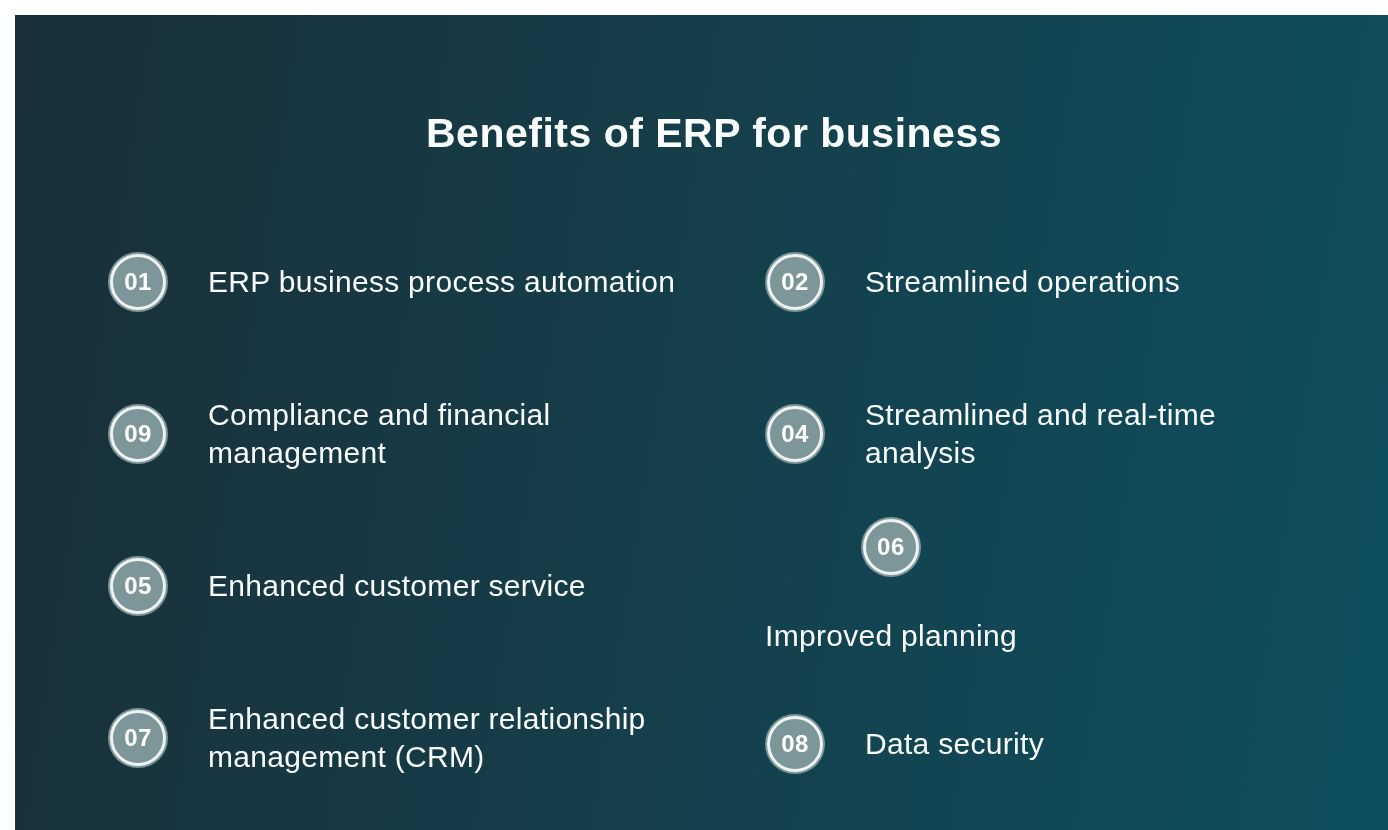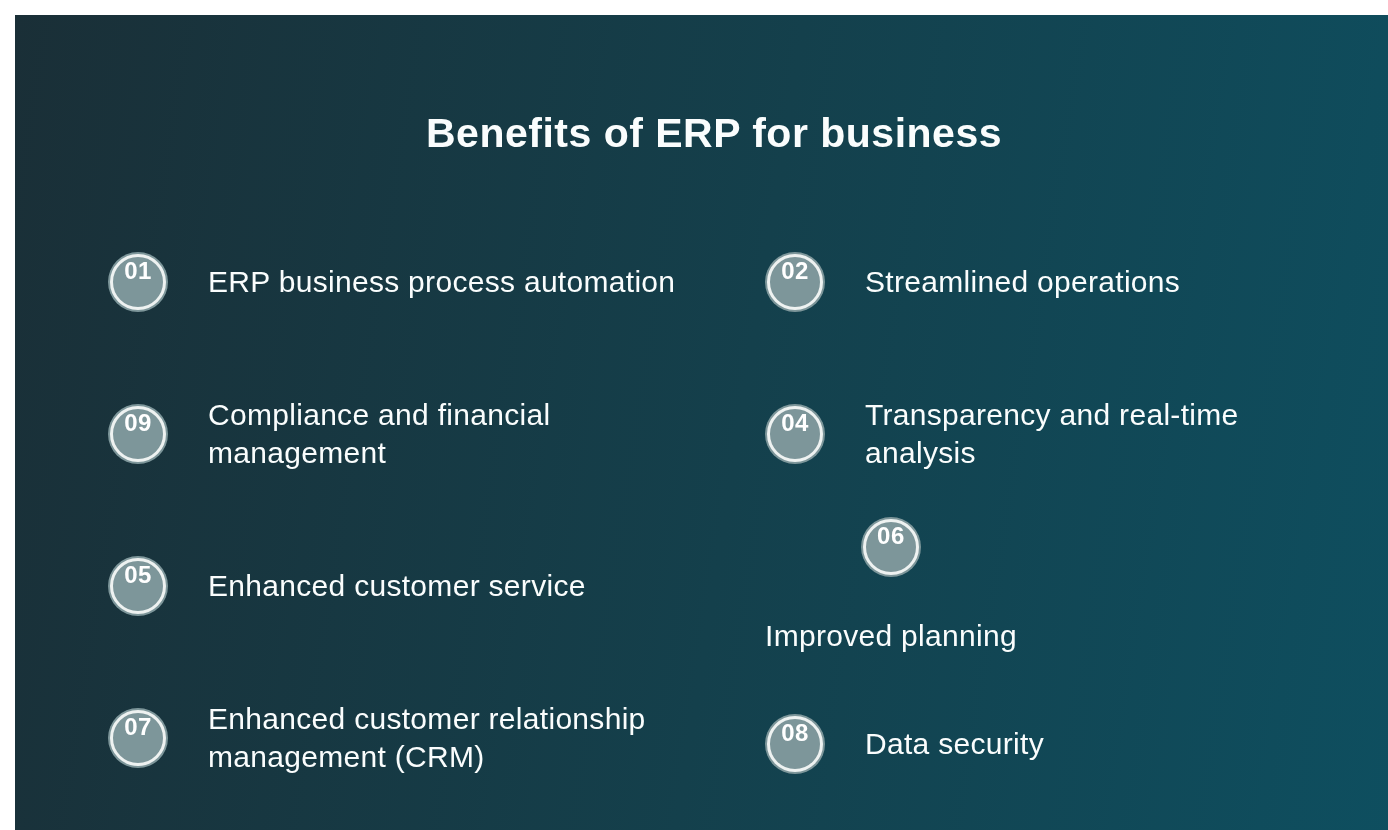--- a/index.html
+++ b/index.html
@@ -41,21 +41,21 @@
     transform: translateY(-50%);
   }
   .badge {
     position: relative;
     width: 60px;
     height: 60px;
     flex: 0 0 60px;
     border-radius: 50%;
     background: var(--badge-fill);
     display: flex;
-    align-items: flex-start;
+    align-items: center;
     justify-content: center;
   }
   .badge::after {
     content: "";
     position: absolute;
     inset: 2px;
     border: 3px solid var(--badge-ring);
     border-radius: 50%;
   }
   .badge .num {
@@ -110,21 +110,21 @@
       <span class="num">09</span>
     </div>
     <div class="label">Compliance and financial
 management</div>
   </div>
 
   <div class="item pos4">
     <div class="badge">
       <span class="num">04</span>
     </div>
-    <div class="label">Transparency and real-time
+    <div class="label">Streamlined and real-time
 analysis</div>
   </div>
 
   <div class="item pos5">
     <div class="badge">
       <span class="num">05</span>
     </div>
     <div class="label">Enhanced customer service</div>
   </div>
 

